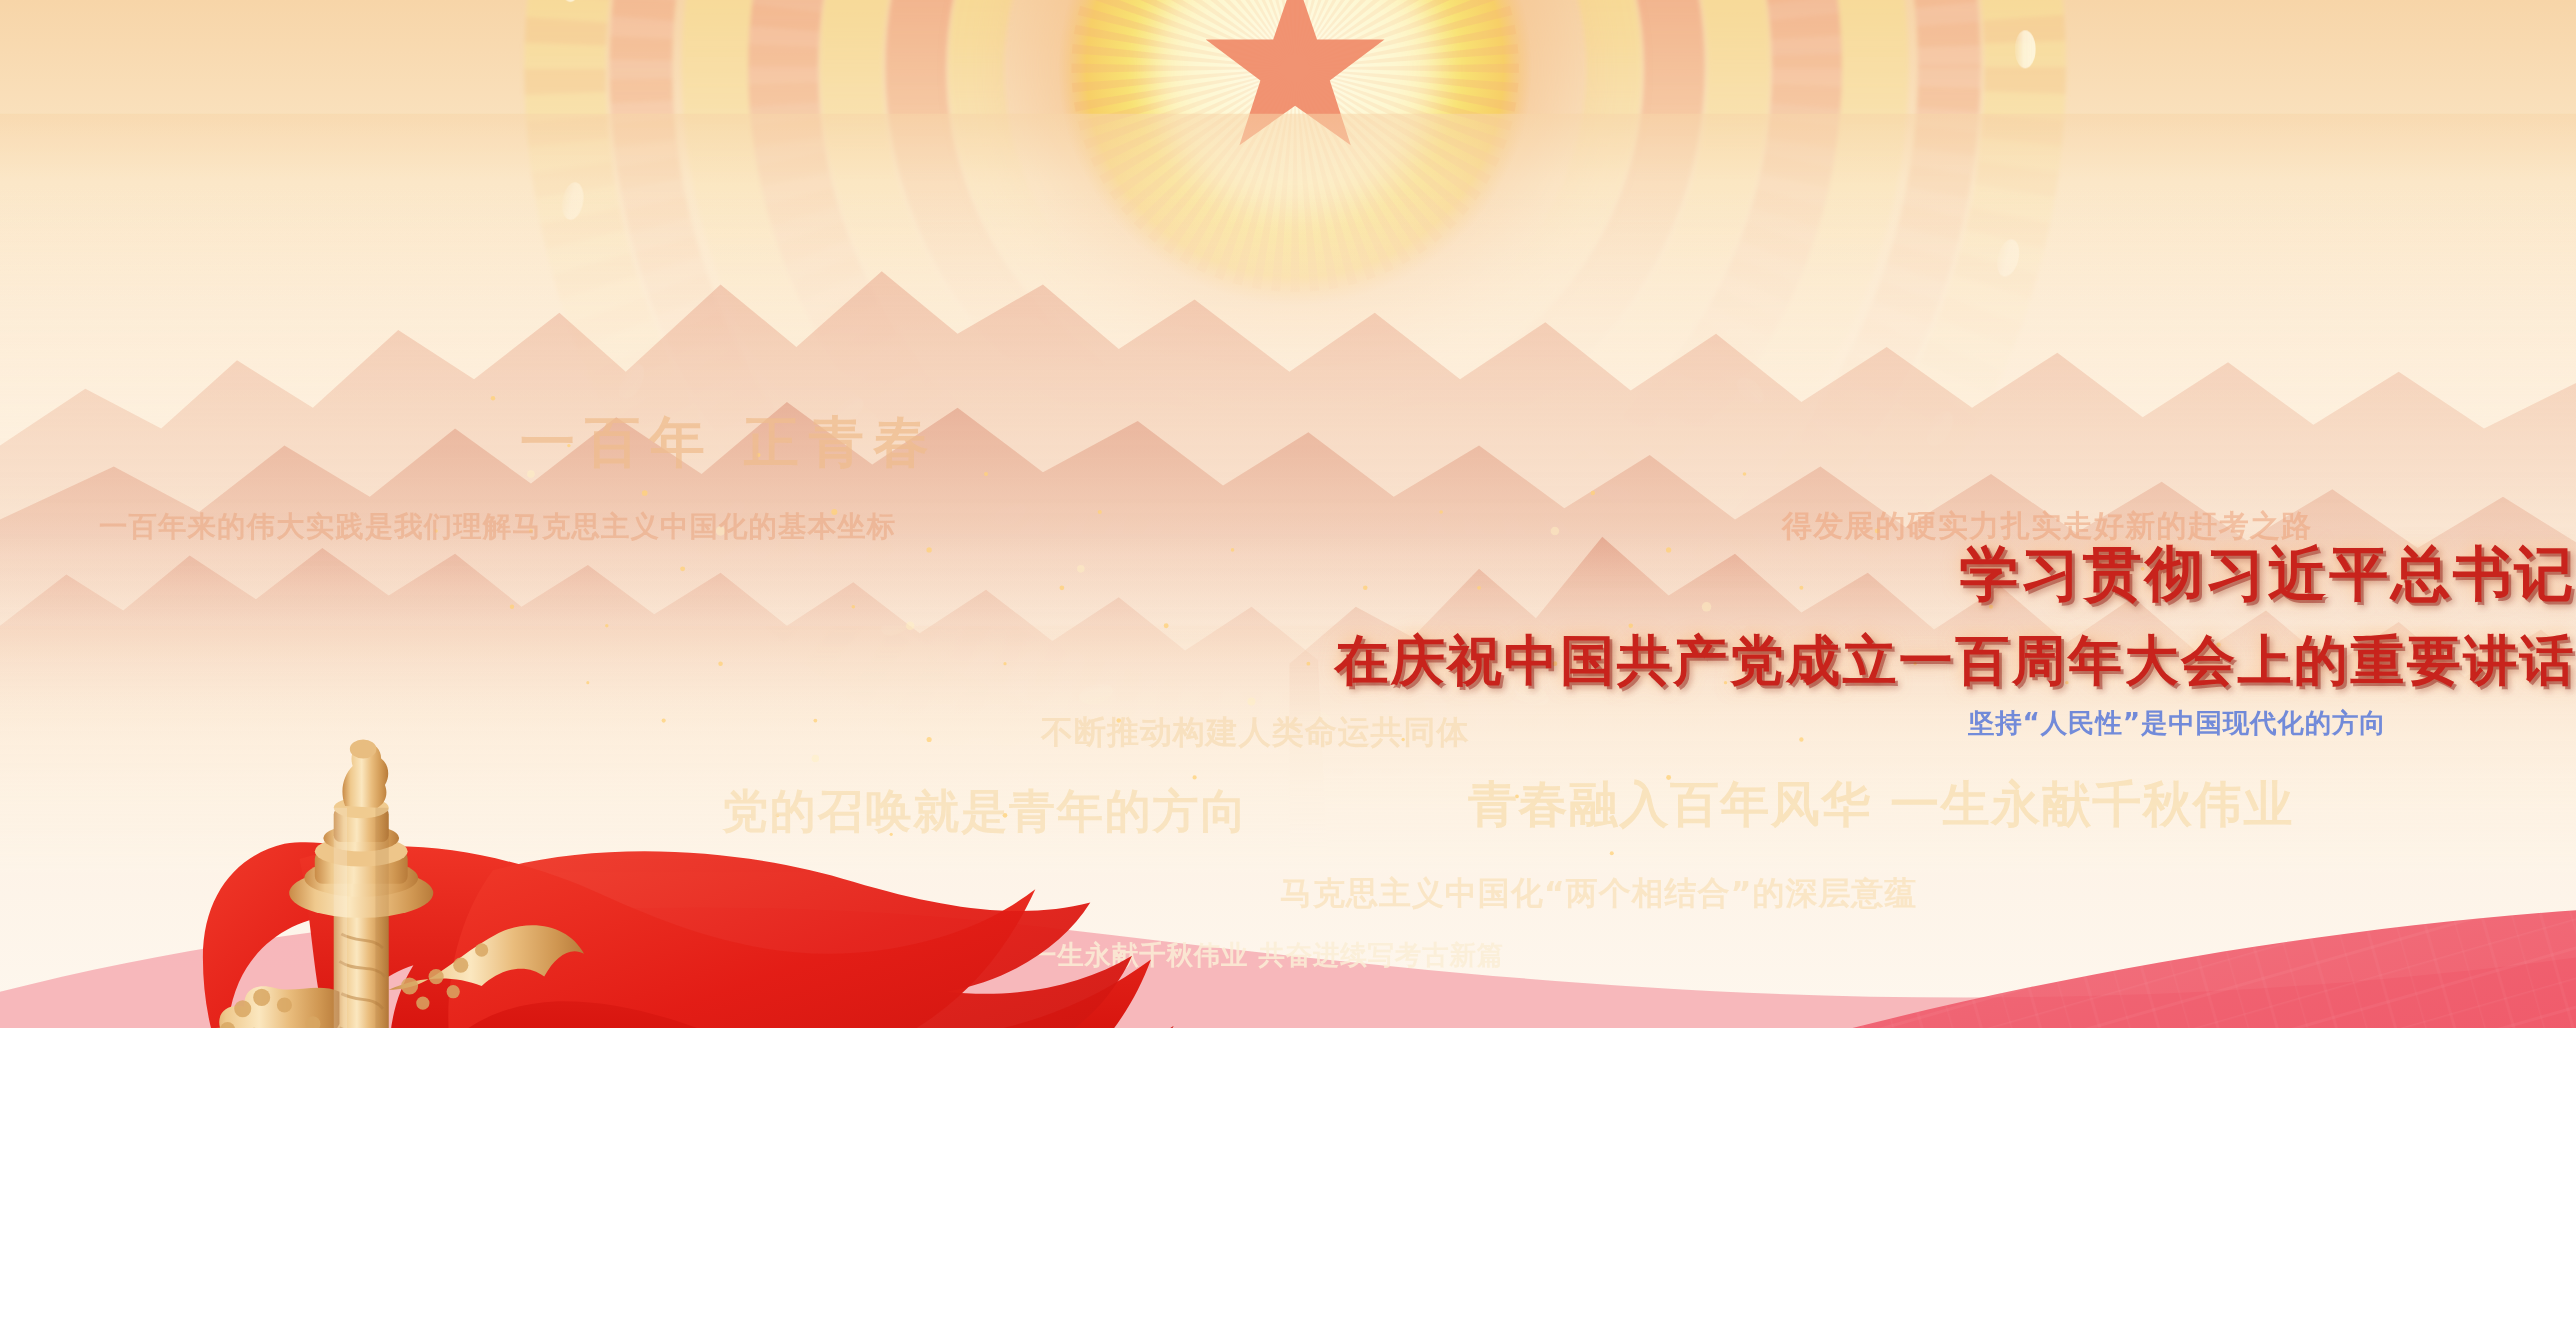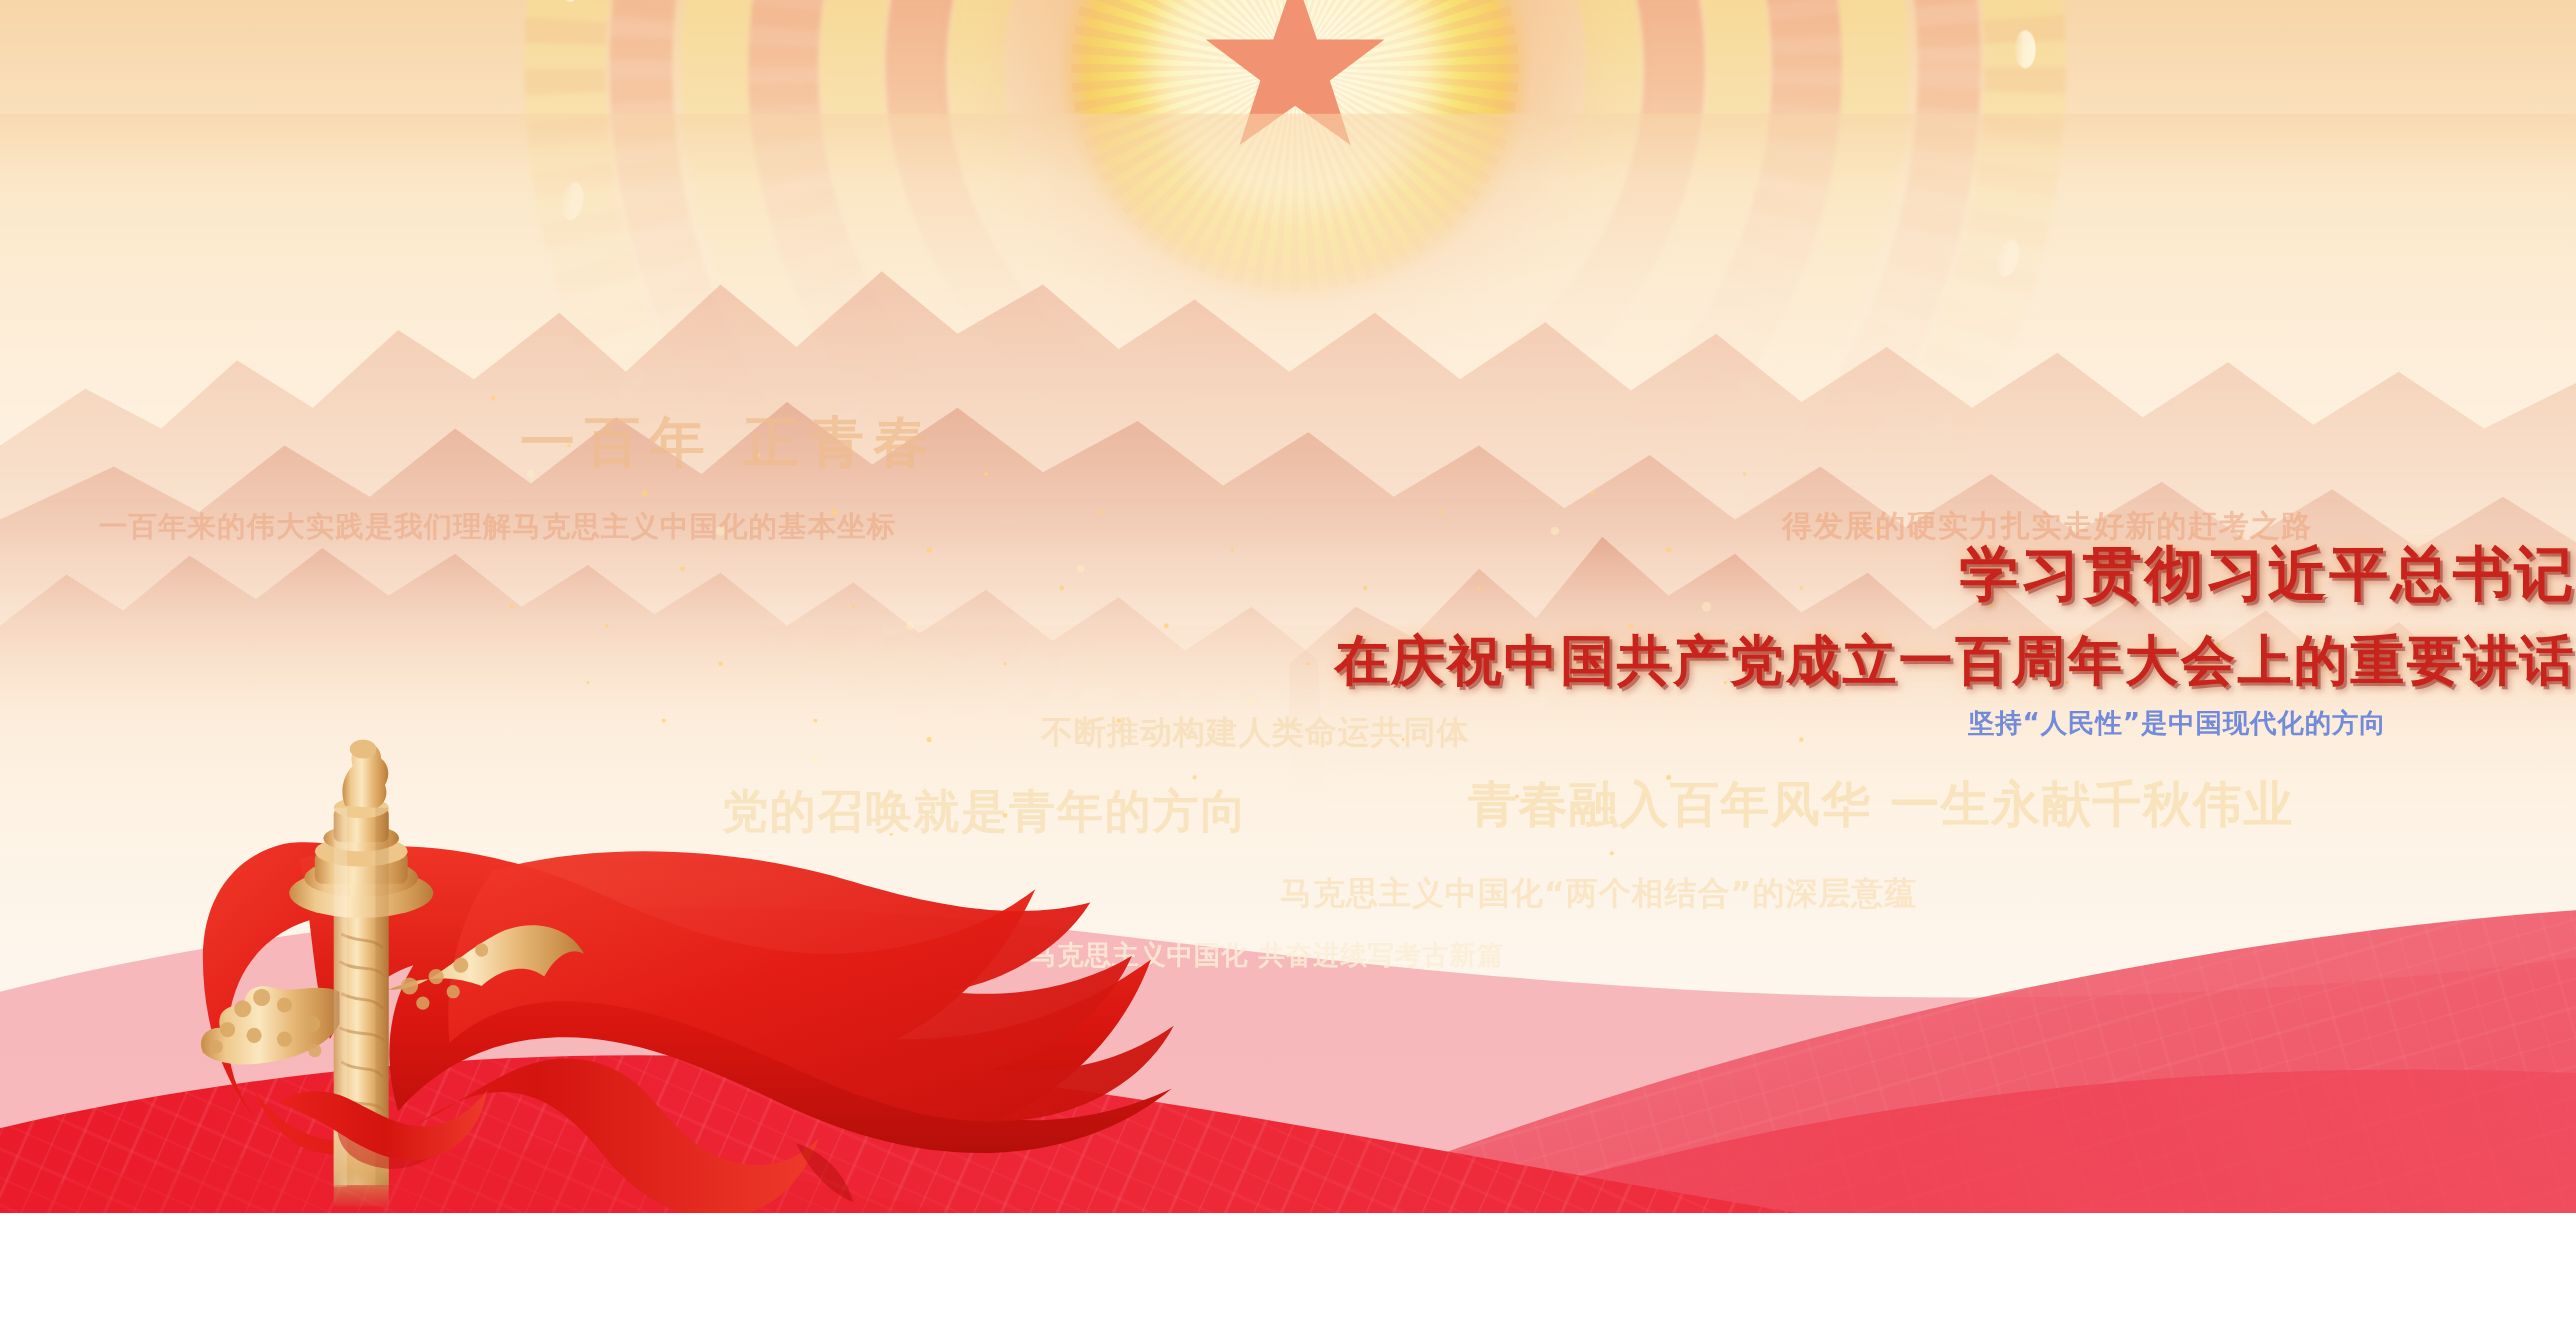--- a/index.html
+++ b/index.html
@@ -3,21 +3,21 @@
 <meta charset="utf-8">
 <title>学习贯彻习近平总书记在庆祝中国共产党成立一百周年大会上的重要讲话</title>
 <style>
   html,body{margin:0;padding:0;background:#fff;}
   body{
     font-family:"Liberation Sans","DejaVu Sans",sans-serif;
   }
   #stage{
     position:relative;
     width:2576px;
-    height:1213px;
+    height:1028px;
     overflow:hidden;
     background:#fdf3e6;
   }
   .layer{position:absolute;inset:0;}
   .fill{width:100%;height:100%;display:block;}
 
   
   .wm{
     position:absolute;
     white-space:nowrap;
@@ -451,21 +451,21 @@
     <div class="wm" style="left:1041px;top:711px;font-size:32px;color:#f7ddb8;opacity:.80;letter-spacing:.03em;">不断推动构建人类命运共同体</div>
 
     <div class="wm" style="left:1968px;top:705px;font-size:26.5px;color:#1d4ed8;opacity:.62;letter-spacing:.03em;">坚持“人民性”是中国现代化的方向</div>
 
     <div class="wm" style="left:722px;top:781px;font-size:46px;color:#f8e0b8;opacity:.82;letter-spacing:.04em;">党的召唤就是青年的方向</div>
 
     <div class="wm" style="left:1468px;top:772px;font-size:49px;color:#f8dfb4;opacity:.80;letter-spacing:.03em;">青春融入百年风华  一生永献千秋伟业</div>
 
     <div class="wm" style="left:1280px;top:872px;font-size:32px;color:#f9e2bd;opacity:.78;letter-spacing:.03em;text-align:center;">马克思主义中国化“两个相结合”的深层意蕴</div>
 
-    <div class="wm" style="left:1030px;top:937px;font-size:26.5px;color:#fbeed6;opacity:.85;letter-spacing:.03em;">马克思主义中国化 共奋进续写考古新篇</div>
+    <div class="wm" style="left:1030px;top:937px;font-size:26.5px;color:#fbeed6;opacity:.85;letter-spacing:.03em;">一生永献千秋伟业 共奋进续写考古新篇</div>
   </div>
 
   <svg class="layer" viewBox="0 0 2717 1394" preserveAspectRatio="none">
 
     <g>
       <path fill="url(#gFlagA)" d="M300,890 C248,902 214,946 214,1010 C214,1082 236,1140 268,1178
                C238,1138 232,1082 252,1036 C272,992 312,968 360,964
                C420,958 470,980 514,1012 C470,960 400,876 300,890 Z"></path>
       <path fill="url(#gFlagB)" d="M316,906 C420,876 540,900 636,944 C742,992 830,1016 930,1002
                C1012,990 1060,962 1092,938 C1060,1008 1012,1062 946,1096

